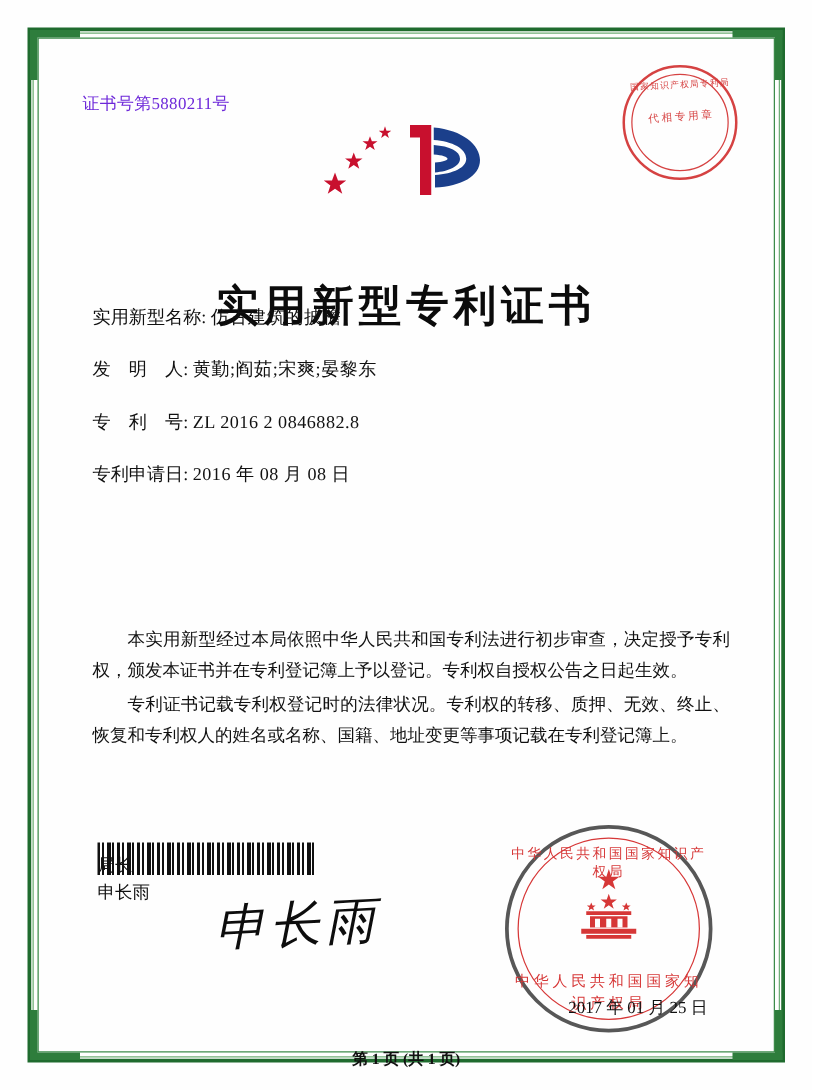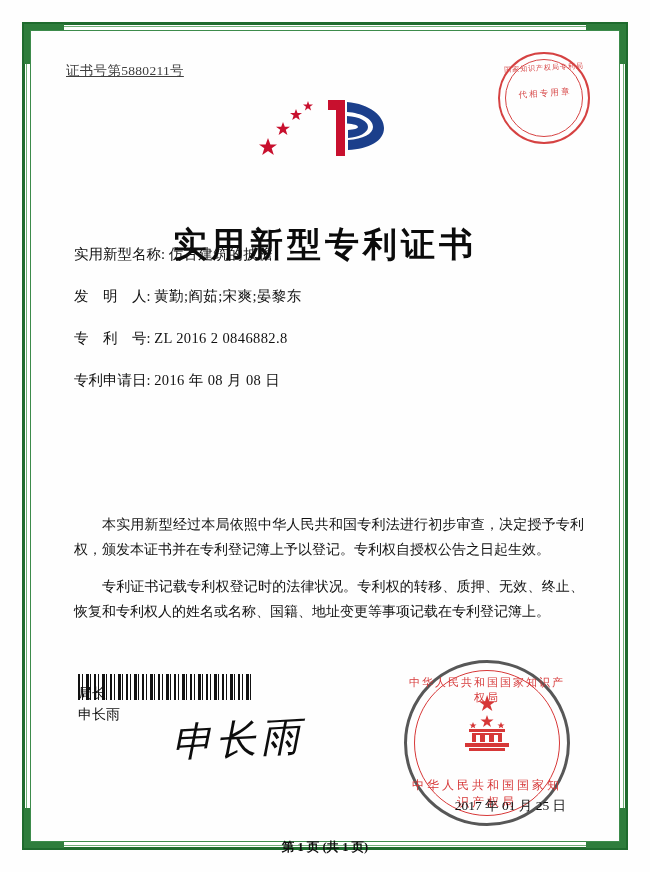--- a/index.html
+++ b/index.html
@@ -63,25 +63,24 @@
     position: absolute;
     left: 52px;
     top: 52px;
     right: 52px;
     bottom: 52px;
   }
 
   .cert-number {
     position: absolute;
     left: 14px;
-    top: 10px;
+    top: 22px;
     font-size: 13.5px;
-    color: #404040;
+    color: #6d28d9;
     letter-spacing: 0.3px;
-    text-decoration: underline;
   }
 
   
   .top-seal {
     position: absolute;
     right: 8px;
     top: 0px;
     width: 88px;
     height: 88px;
     border: 2px solid #cf2222;
@@ -164,21 +163,21 @@
     position: absolute;
     left: 22px;
     right: 14px;
     top: 448px;
     font-size: 14px;
     line-height: 25px;
     color: #111;
     text-align: justify;
   }
   .paragraphs p {
-    margin: 12px 0 2px 0;
+    margin: 0 0 2px 0;
     text-indent: 28px;
   }
 
   
   .barcode {
     position: absolute;
     left: 26px;
     top: 622px;
     width: 175px;
     height: 26px;

